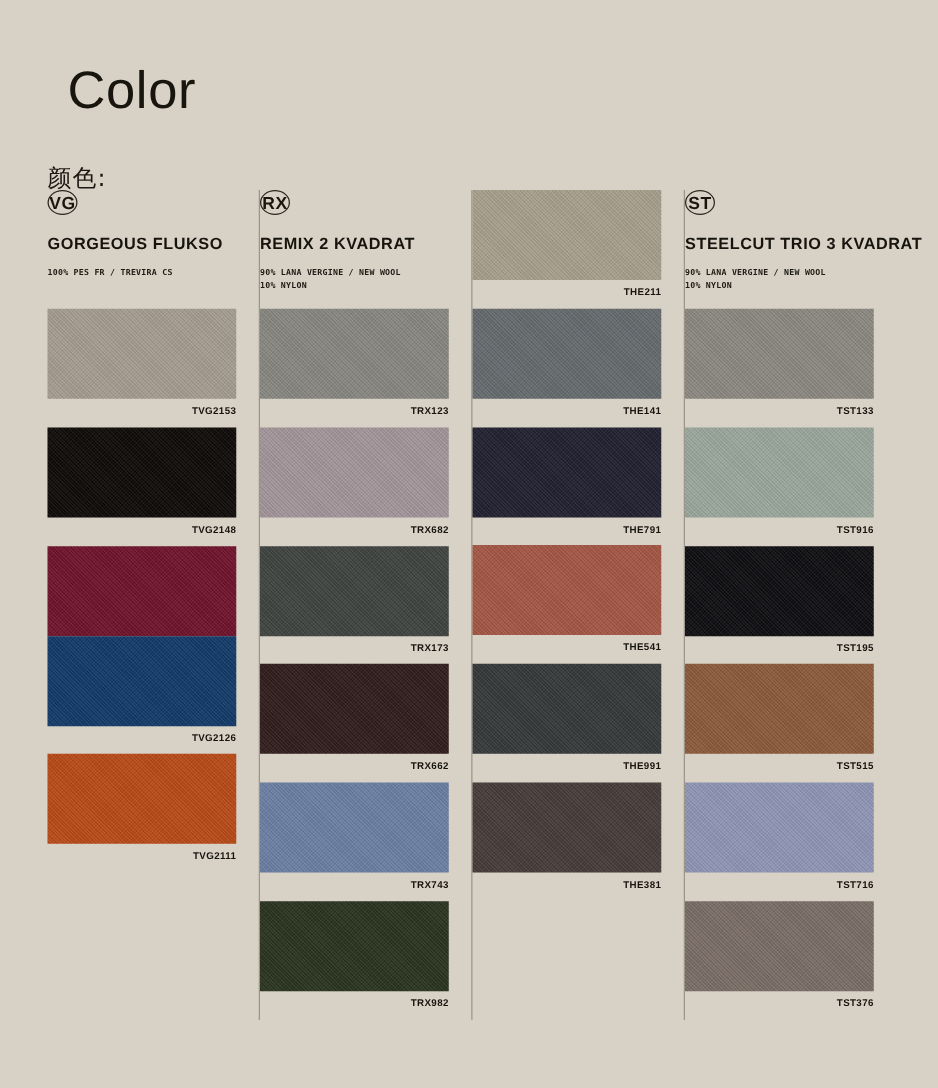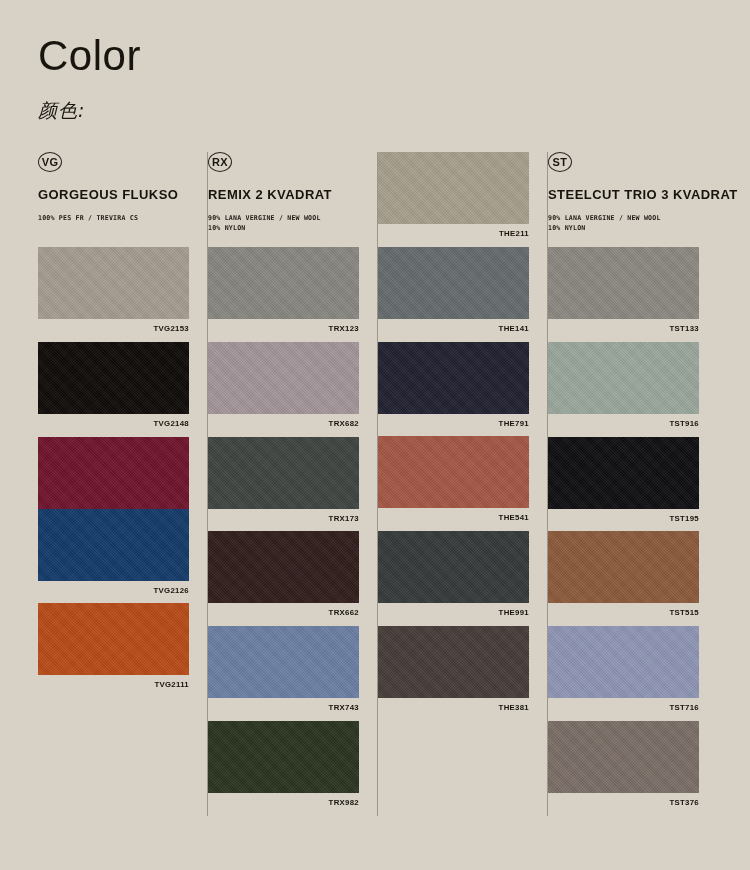--- a/index.html
+++ b/index.html
@@ -30,31 +30,30 @@
     top: 34px;
     width: 640px;
   }
   .title-en {
     font-family: "Liberation Sans", sans-serif;
     font-size: 42px;
     font-weight: 300;
     letter-spacing: 0.5px;
     color: #18150f;
     line-height: 1.05;
-    margin: 0;
+    margin: 16px;
   }
   .title-cn {
     font-family: "DejaVu Sans", sans-serif;
     font-size: 19px;
     font-weight: 400;
     color: #1b1812;
     margin: 0;
     padding-top: 20px;
     letter-spacing: 1px;
-    font-style: italic;
   }
 
   
   .columns {
     position: absolute;
     left: 38px;
     top: 152px;
     width: 676px;
     display: flex;
     flex-direction: row;
@@ -71,21 +70,21 @@
 
   
   .badge {
     width: 24px;
     height: 20px;
     border-radius: 50%;
     border: 1px solid #2a2620;
     display: flex;
     align-items: center;
     justify-content: center;
-    font-size: 11px;
+    font-size: 14px;
     font-weight: 700;
     letter-spacing: 0.4px;
     color: #19160f;
     box-sizing: border-box;
     margin-bottom: 15px;
   }
   .fabric-name {
     font-size: 13px;
     font-weight: 700;
     letter-spacing: 0.45px;

